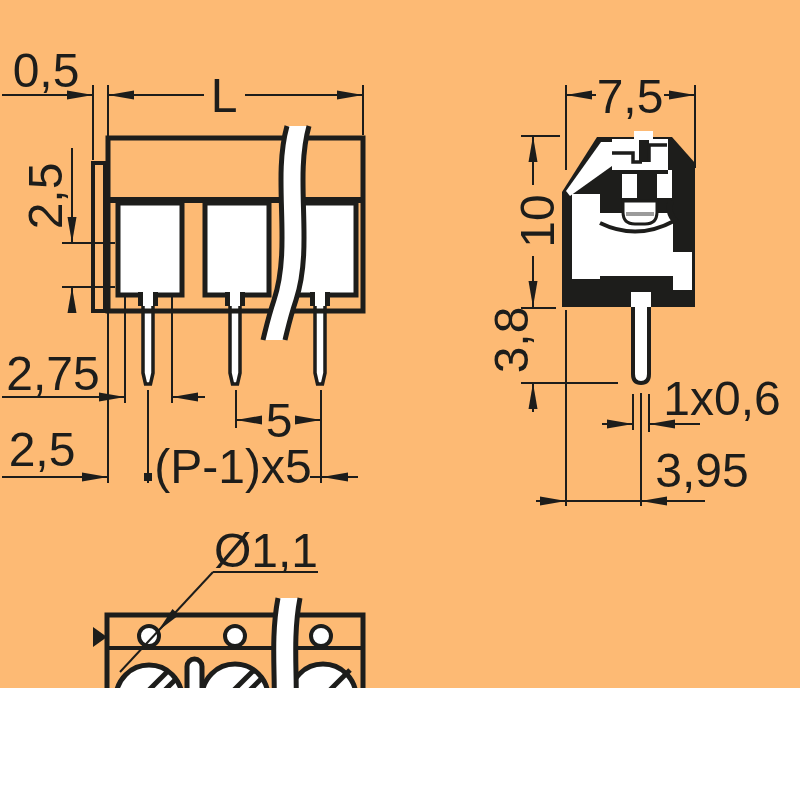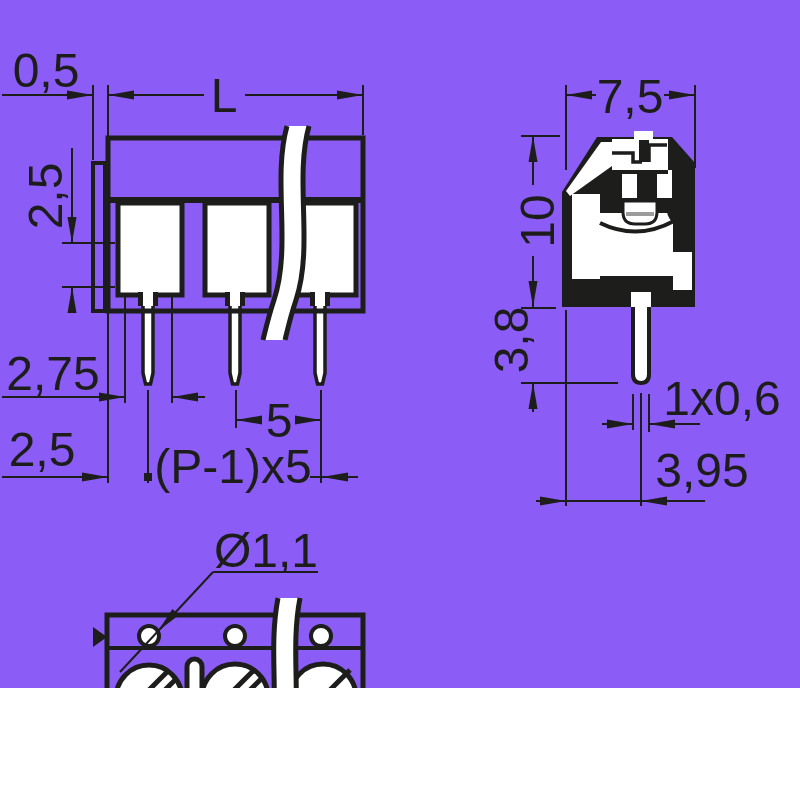--- a/index.html
+++ b/index.html
@@ -1,16 +1,16 @@
 <!DOCTYPE html>
 <html><head>
 <meta charset="utf-8">
 <style>
   html,body{margin:0;padding:0;background:#fff;}
-  .stage{position:relative;width:800px;height:688px;background:#8b5cf6;overflow:hidden;}
+  .stage{position:relative;width:800px;height:688px;background:#fdba74;overflow:hidden;}
   svg{display:block;}
   text{font-family:"Liberation Sans","DejaVu Sans",sans-serif;font-size:48px;fill:#1d1d1b;}
 </style>
 </head>
 <body>
 
 <div class="stage">
 <svg width="800" height="800" viewBox="0 0 800 800">
 
   <g stroke="#1d1d1b" fill="none">

